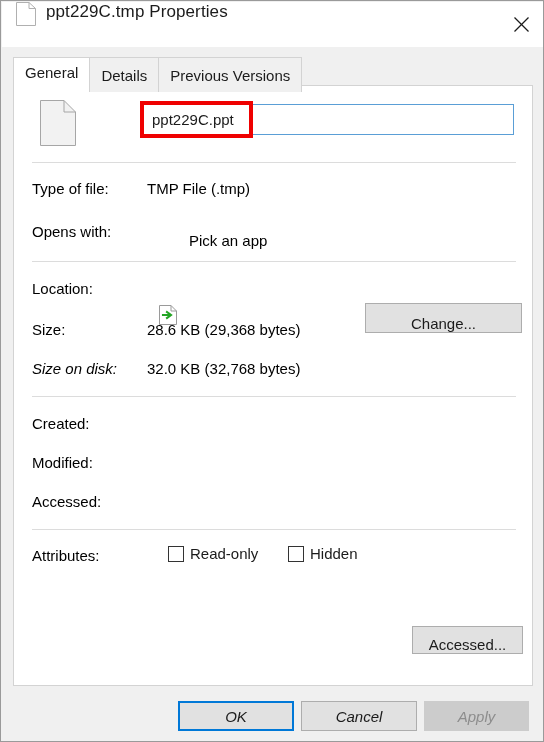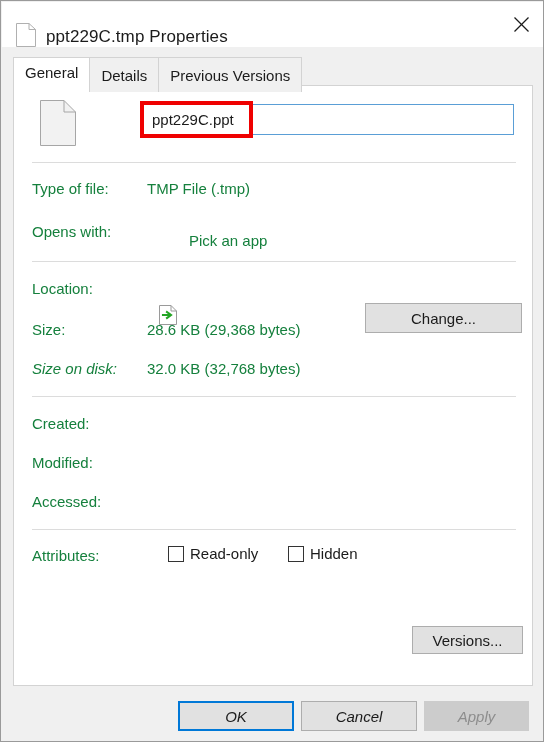--- a/index.html
+++ b/index.html
@@ -28,21 +28,21 @@
 
   
   .titlebar {
     position: absolute;
     left: 1px;
     top: 1px;
     width: 542px;
     height: 45px;
     background: #ffffff;
     display: flex;
-    align-items: flex-end;
+    align-items: flex-start;
   }
   .title-icon {
     margin-left: 14px;
     width: 20px;
     height: 24px;
     flex: 0 0 auto;
   }
   .title-text {
     margin-left: 10px;
     font-size: 17px;
@@ -105,21 +105,21 @@
     width: 520px;
     height: 601px;
     box-sizing: border-box;
     background: #ffffff;
     border: 1px solid #d3d3d3;
   }
 
   .row {
     position: absolute;
     font-size: 15px;
-    color: #15803d;
+    color: #000000;
     white-space: nowrap;
   }
   .label { left: 18px; }
   .value { left: 133px; }
 
   .sep {
     position: absolute;
     left: 18px;
     width: 484px;
     height: 1px;
@@ -173,21 +173,21 @@
 
   
   .btn {
     position: absolute;
     box-sizing: border-box;
     background: #e1e1e1;
     border: 1px solid #adadad;
     font-size: 15px;
     color: #1b1b1b;
     display: flex;
-    align-items: center;
+    align-items: flex-end;
     justify-content: center;
     cursor: default;
   }
   .btn-change {
     left: 351px;
     top: 217px;
     width: 157px;
     height: 30px;
   }
   .btn-advanced {
@@ -351,21 +351,21 @@
     <div class="row label" style="top:461px;">Attributes:</div>
     <div class="cb-wrap" style="left:132px;top:459px;">
       <span class="cb-box"></span>
       <span>Read-only</span>
     </div>
     <div class="cb-wrap" style="left:252px;top:459px;">
       <span class="cb-box"></span>
       <span>Hidden</span>
     </div>
     <div class="btn btn-advanced">
-      <span>Versions...</span>
+      <span>Accessed...</span>
     </div>
 
   </div>
 
   <div class="footer">
     <div class="fbtn fbtn-ok">
       <span>OK</span>
     </div>
     <div class="fbtn fbtn-cancel">
       <span>Cancel</span>

